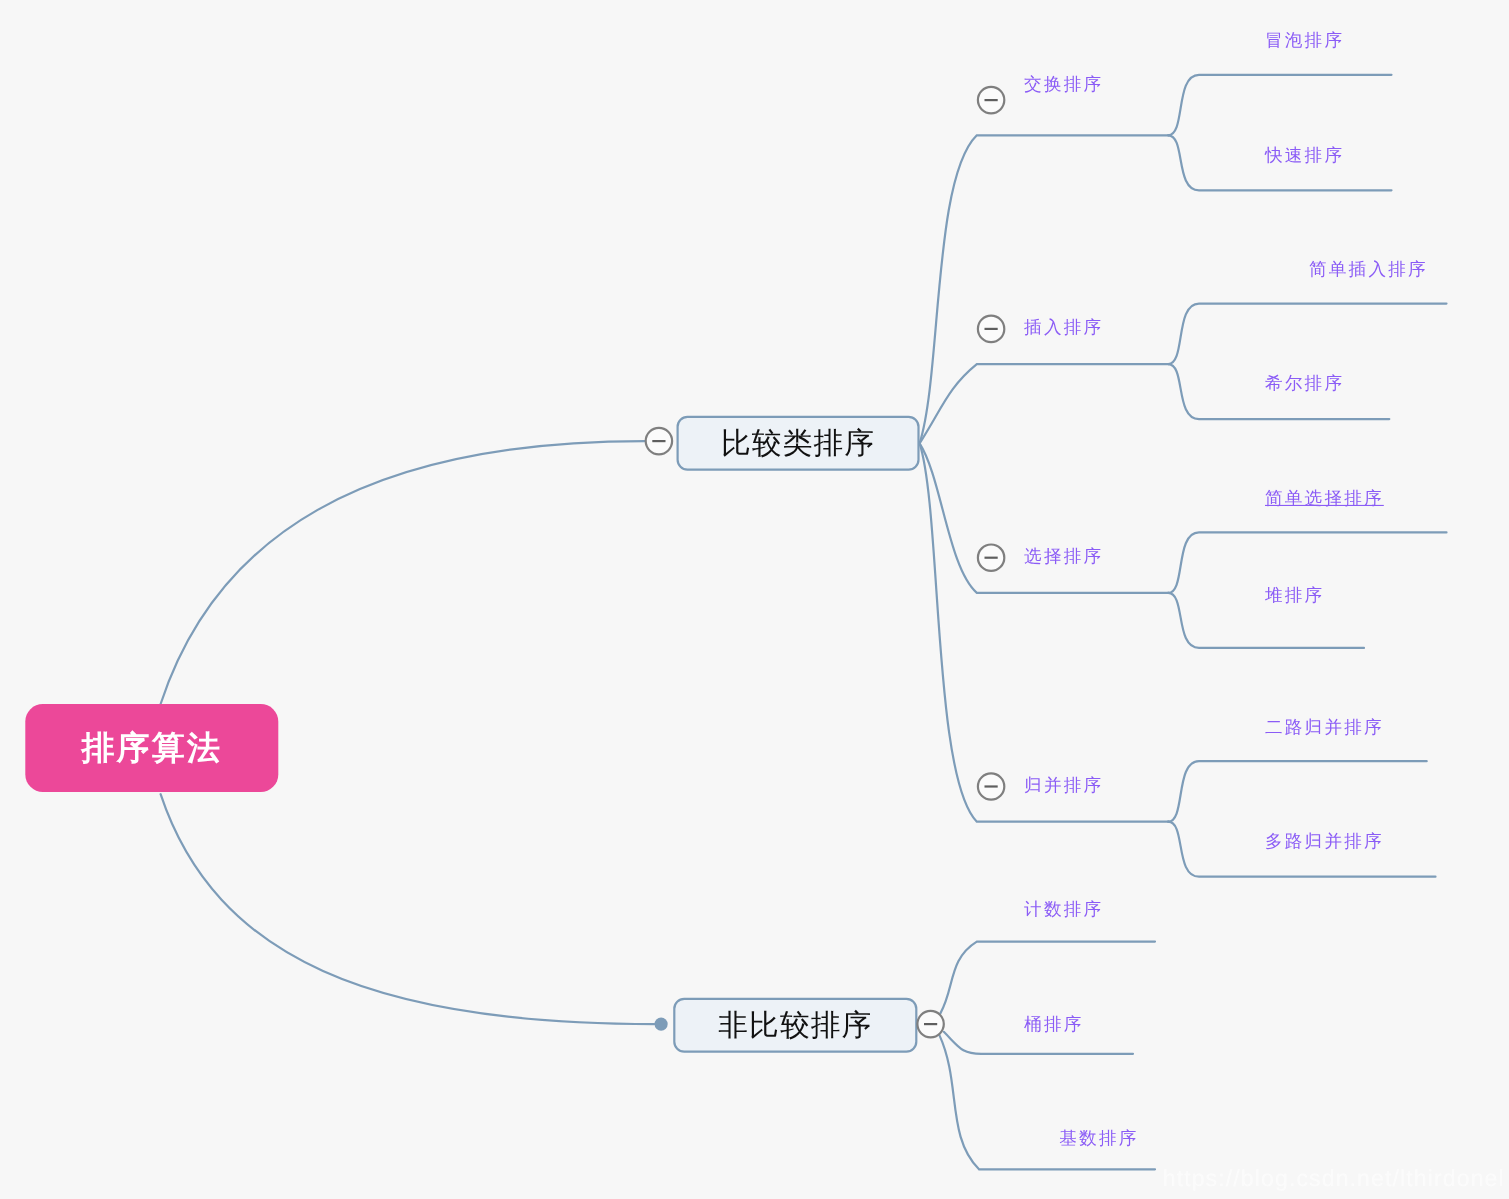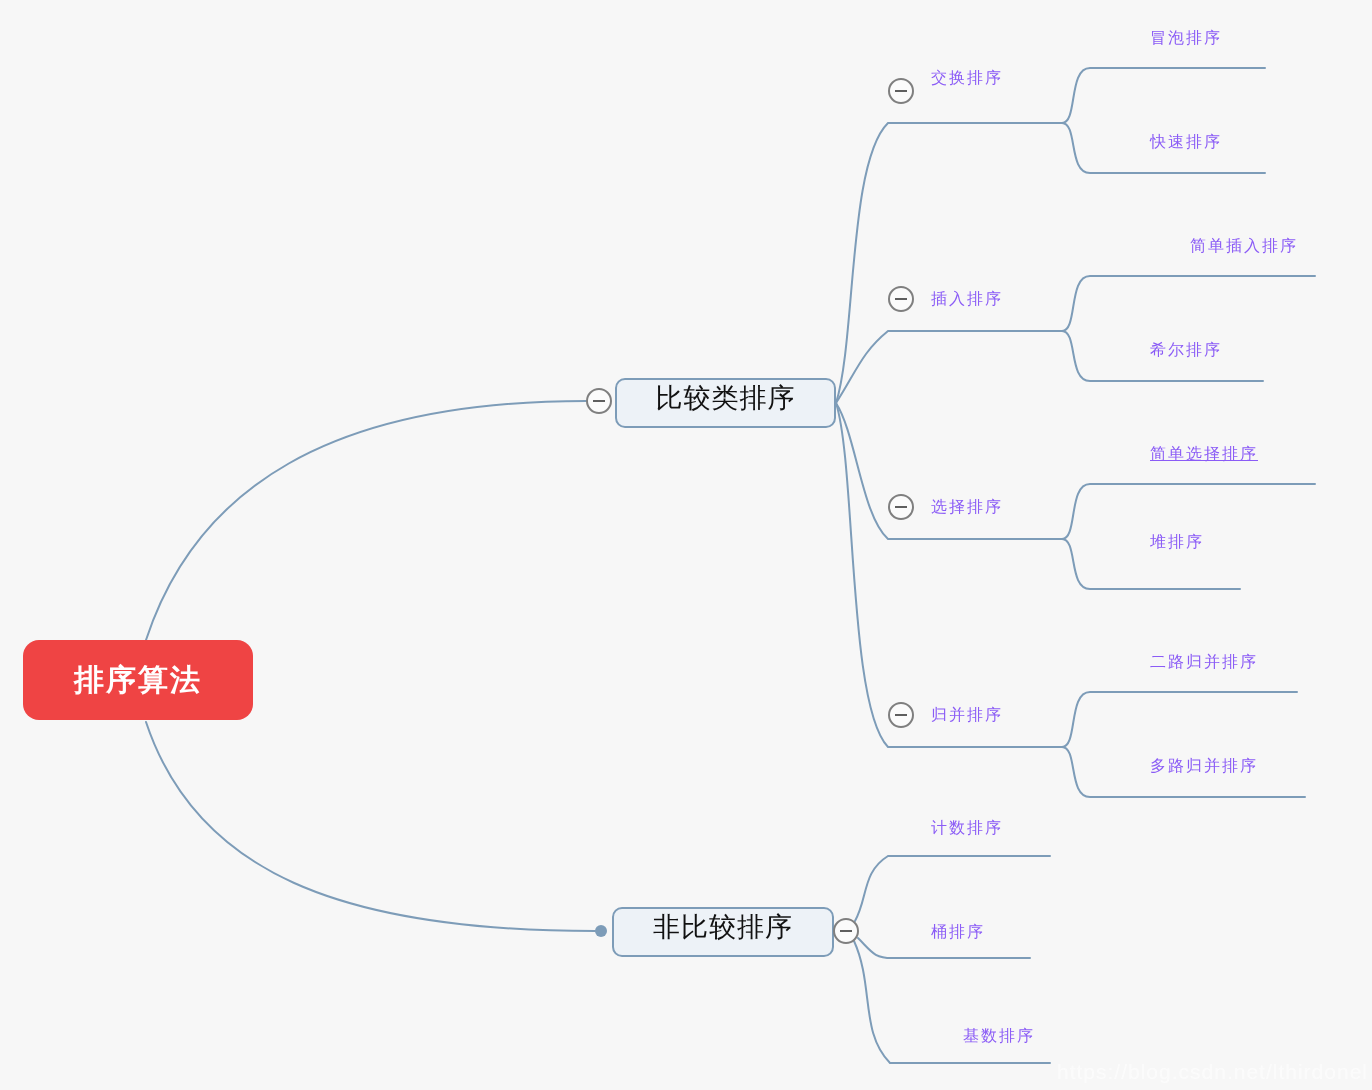--- a/index.html
+++ b/index.html
@@ -6,29 +6,29 @@
   body{
     width:1372px;height:1090px;position:relative;overflow:hidden;
     background:#f7f7f7;
     font-family:"Liberation Sans","DejaVu Sans",sans-serif;
   }
   #edges{position:absolute;left:0;top:0;width:1372px;height:1090px;}
   #edges path{fill:none;stroke:#7d9cb8;stroke-width:2;stroke-linecap:round;}
 
   .root-node{
     position:absolute;left:23px;top:640px;width:230px;height:80px;
-    background:#ef4444;border-radius:16px;
+    background:#ec4899;border-radius:16px;
     display:flex;align-items:center;justify-content:center;
     color:#ffffff;font-size:30px;font-weight:bold;letter-spacing:2px;
     cursor:pointer;
   }
   .box-node{
     position:absolute;height:46px;
     background:#edf2f7;border:2px solid #7d9cb8;border-radius:10px;
-    display:flex;justify-content:center;
+    display:flex;align-items:center;justify-content:center;
     color:#111111;font-size:27px;letter-spacing:1px;
     cursor:pointer;
   }
   #box-compare{left:615px;top:378px;width:217px;}
   #box-noncompare{left:612px;top:907px;width:218px;}
 
   .label{
     position:absolute;height:28px;line-height:28px;white-space:nowrap;
     color:#8b5cf6;font-size:16px;letter-spacing:2px;cursor:pointer;
   }

